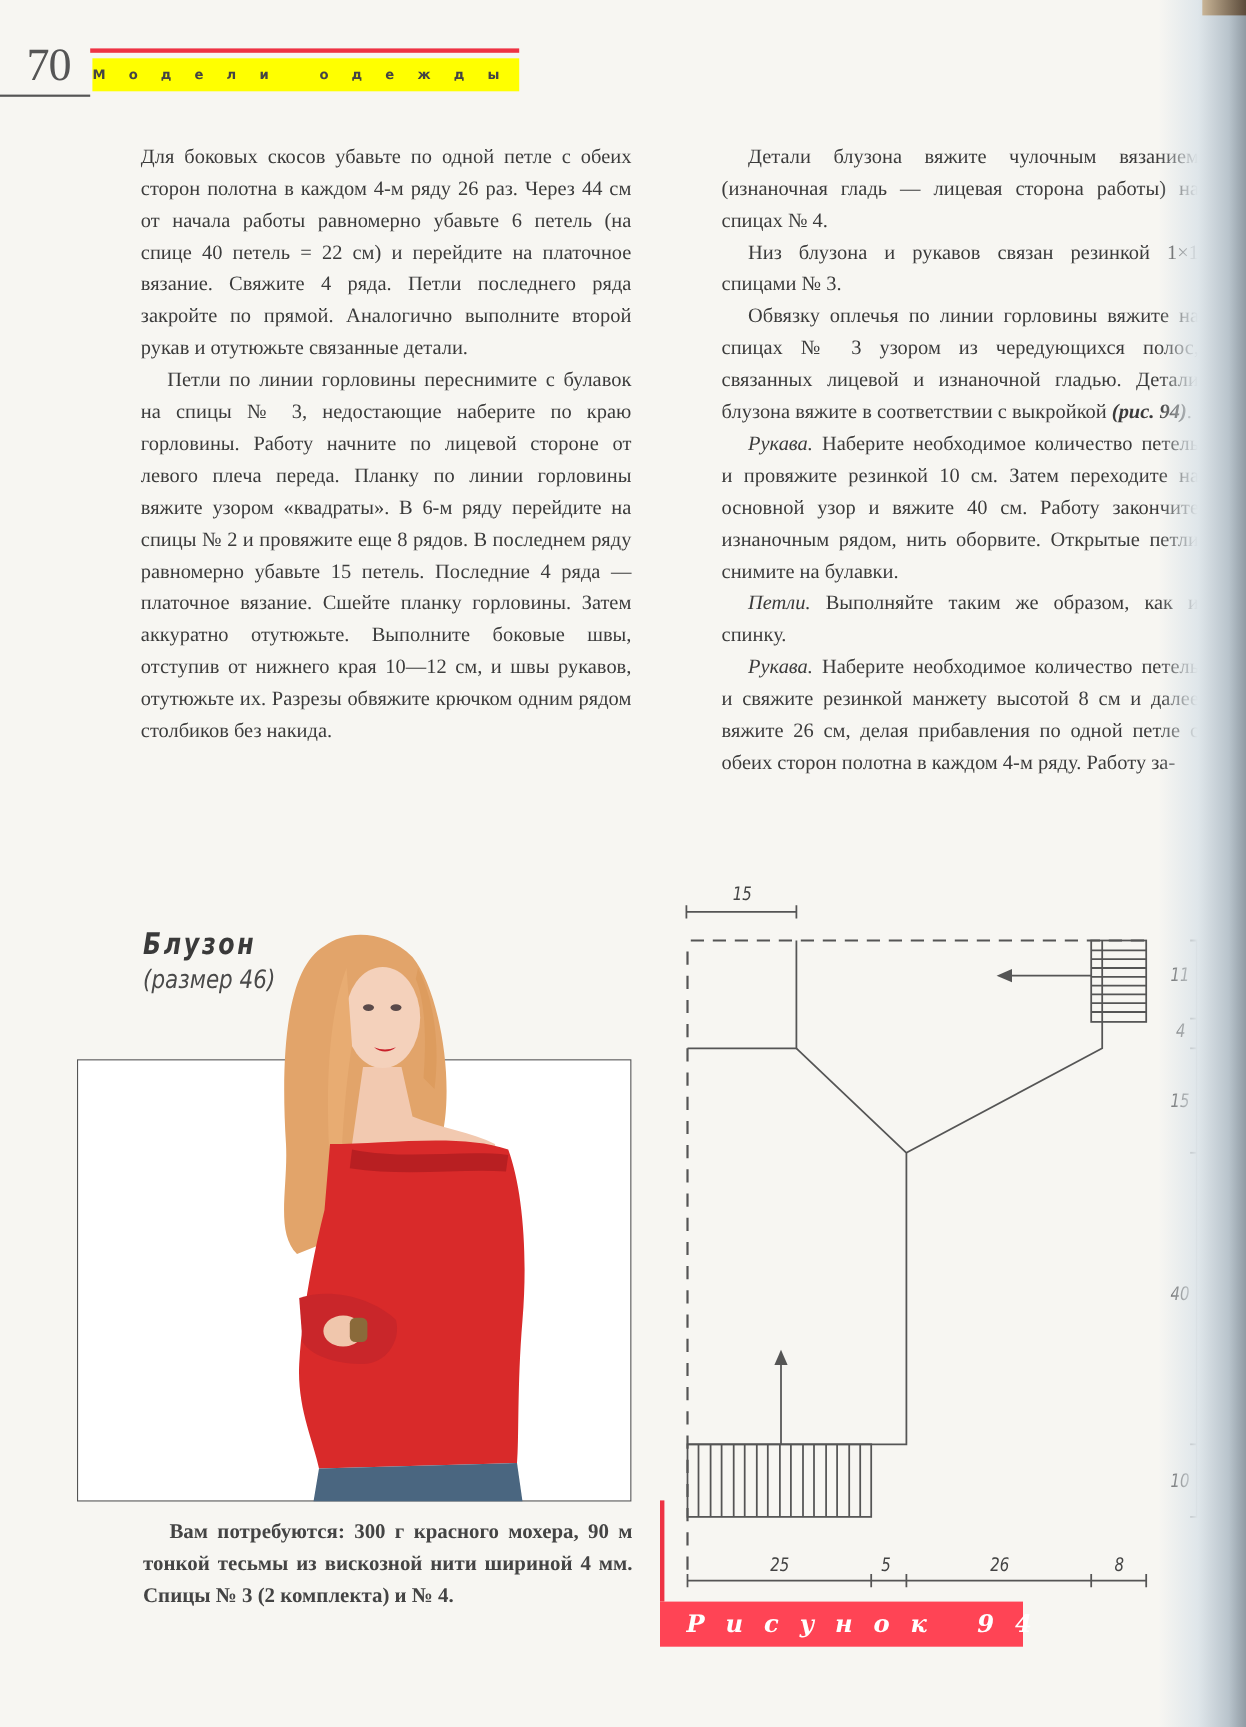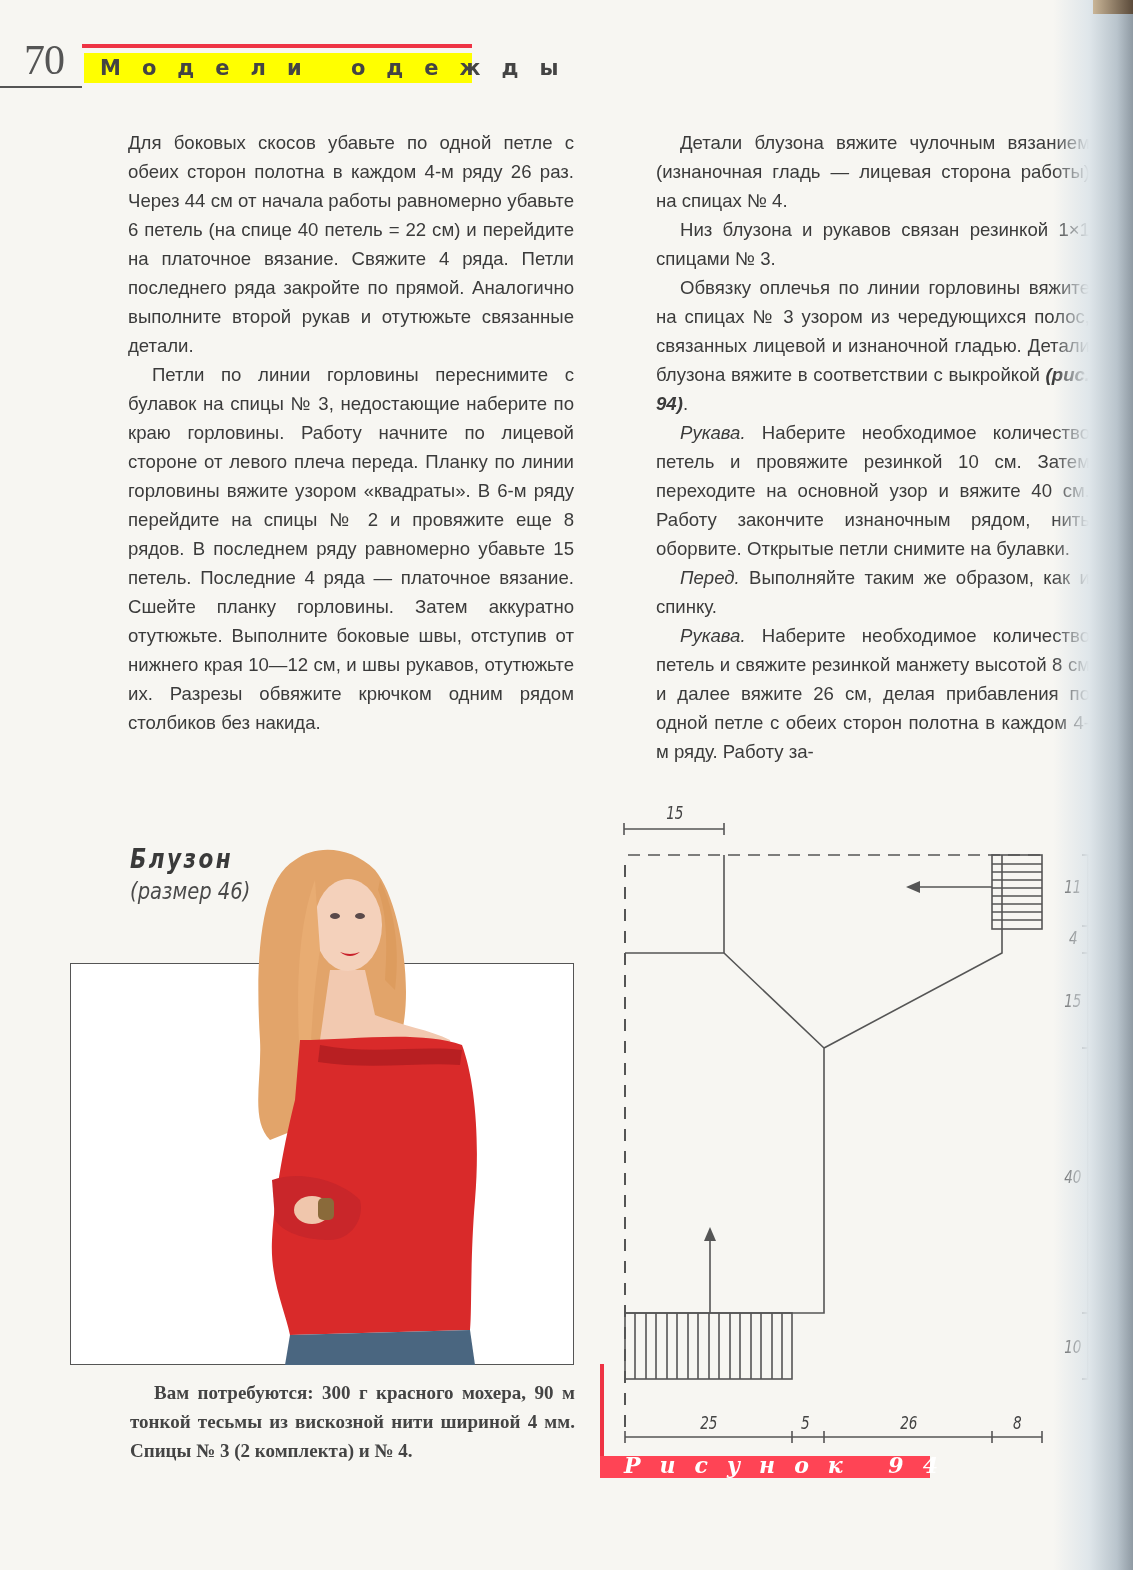--- a/index.html
+++ b/index.html
@@ -29,27 +29,27 @@
       position: absolute; left: 0; top: 86px; width: 82px; height: 2px; background: #555;
     }
     .header-redline {
       position: absolute; left: 82px; top: 44px; width: 390px; height: 4px; background: #ee3344;
     }
     .header-band {
       position: absolute; left: 84px; top: 53px; width: 388px; height: 30px; background: #ffff00;
       display: flex; align-items: center;
     }
     .header-band span {
-      font-family: "DejaVu Sans", sans-serif; font-weight: bold; font-size: 21px; color: #444;
-      letter-spacing: 21px; padding-left: 0; white-space: nowrap; margin-left: 16px;
+      font-family: "DejaVu Sans", sans-serif; font-weight: bold; font-size: 12px; color: #444;
+      letter-spacing: 21px; padding-left: 0; white-space: nowrap;
     }
     
     .col {
       position: absolute; font-size: 18.6px; line-height: 29px; text-align: justify;
-      font-family: Liberation Sans, sans-serif; color: #3b3b3b;
+      font-family: Liberation Serif, serif; color: #3b3b3b;
     }
     .col p { margin: 0; }
     .col p.indent { text-indent: 24px; }
     .col-left { left: 128px; top: 128px; width: 446px; }
     .col-right { left: 656px; top: 128px; width: 434px; }
     .ital { font-style: italic; }
     .bold-ital { font-weight: bold; font-style: italic; }
     
     .model-title {
       position: absolute; left: 130px; top: 843px; font-family: "DejaVu Sans", sans-serif;
@@ -80,22 +80,22 @@
     }
     .diagram svg { position: absolute; left: 0; top: 0; }
     .dim-label {
       position: absolute; font-family: "DejaVu Sans", sans-serif; font-style: italic; font-size: 17px;
       color: #444; transform: scaleX(0.8);
     }
     .fig-caption-line {
       position: absolute; left: 600px; top: 1364px; width: 4px; height: 92px; background: #ee3344;
     }
     .fig-caption {
-      position: absolute; left: 600px; top: 1456px; width: 330px; height: 22px; background: #ff4455;
-      display: flex; align-items: flex-end;
+      position: absolute; left: 600px; top: 1456px; width: 330px; height: 41px; background: #ff4455;
+      display: flex; align-items: center;
     }
     .fig-caption span {
       font-family: "DejaVu Serif", serif; font-weight: bold; font-style: italic; font-size: 22px; color: #fff;
       letter-spacing: 19px; padding-left: 24px; white-space: nowrap;
     }
   </style>
 </head>
 <body>
 
 <div class="page-shade"></div>
@@ -111,21 +111,21 @@
 <div class="col col-left">
   <p>Для боковых скосов убавьте по одной петле с обеих сторон полотна в каждом 4-м ряду 26 раз. Через 44 см от начала работы равномерно убавьте 6 петель (на спице 40 петель = 22 см) и перейдите на платочное вязание. Свяжите 4 ряда. Петли последнего ряда закройте по прямой. Аналогично выполните второй рукав и отутюжьте связанные детали.</p>
   <p class="indent">Петли по линии горловины переснимите с булавок на спицы № 3, недостающие наберите по краю горловины. Работу начните по лицевой стороне от левого плеча переда. Планку по линии горловины вяжите узором «квадраты». В 6-м ряду перейдите на спицы № 2 и провяжите еще 8 рядов. В последнем ряду равномерно убавьте 15 петель. Последние 4 ряда — платочное вязание. Сшейте планку горловины. Затем аккуратно отутюжьте. Выполните боковые швы, отступив от нижнего края 10—12 см, и швы рукавов, отутюжьте их. Разрезы обвяжите крючком одним рядом столбиков без накида.</p>
 </div>
 
 <div class="col col-right">
   <p class="indent">Детали блузона вяжите чулочным вязанием (изнаночная гладь — лицевая сторона работы) на спицах № 4.</p>
   <p class="indent">Низ блузона и рукавов связан резинкой 1×1 спицами № 3.</p>
   <p class="indent"><span>Обвязку оплечья по линии горловины вяжите на спицах № 3 узором из чередующихся полос, связанных лицевой и изнаночной гладью. Детали блузона вяжите в соответствии с выкройкой </span><span class="bold-ital">(рис. 94)</span><span>.</span></p>
   <p class="indent"><span class="ital">Рукава.</span><span> Наберите необходимое количество петель и провяжите резинкой 10 см. Затем переходите на основной узор и вяжите 40 см. Работу закончите изнаночным рядом, нить оборвите. Открытые петли снимите на булавки.</span></p>
-  <p class="indent"><span class="ital">Перед.</span><span> Выполняйте таким же образом, как и спинку.</span></p>
+  <p class="indent"><span class="ital">Петли.</span><span> Выполняйте таким же образом, как и спинку.</span></p>
   <p class="indent"><span class="ital">Рукава.</span><span> Наберите необходимое количество петель и свяжите резинкой манжету высотой 8 см и далее вяжите 26 см, делая прибавления по одной петле с обеих сторон полотна в каждом 4-м ряду. Работу за-</span></p>
 </div>
 
 <div class="model-title">Блузон</div>
 <div class="model-size">(размер 46)</div>
 
 <div class="photo-frame"></div>
 <div class="figure" title="Woman in red off-shoulder mohair sweater">
   <svg width="280" height="525" viewBox="0 0 280 525">
 

